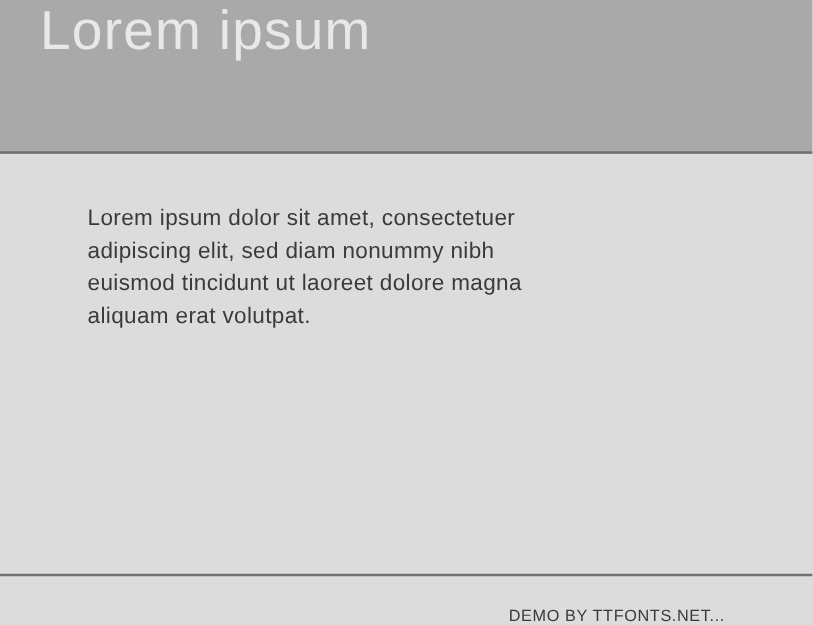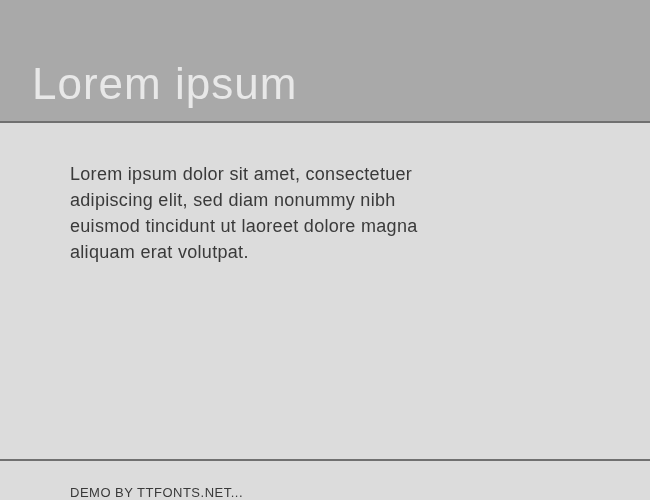--- a/index.html
+++ b/index.html
@@ -12,21 +12,20 @@
       height: 500px;
       background: #dcdcdc;
       font-family: Arial, Helvetica, sans-serif;
       overflow: hidden;
     }
     .header {
       background: #a9a9a9;
       height: 123px;
       border-bottom: 2px solid #707070;
       display: flex;
-      align-items: flex-end;
       padding-left: 32px;
       padding-bottom: 12px;
     }
     .header-title {
       color: #e8e8e8;
       font-size: 44px;
       font-weight: 400;
       letter-spacing: 1px;
       font-stretch: expanded;
     }
@@ -42,20 +41,21 @@
       letter-spacing: 0.3px;
     }
     .footer {
       border-top: 2px solid #707070;
       padding: 24px 70px;
     }
     .footer-text {
       color: #3a3a3a;
       font-size: 13px;
       letter-spacing: 0.5px;
+      text-align: right;
     }
   </style>
 </head>
 <body>
 
 <div class="header">
   <h1 class="header-title">Lorem ipsum</h1>
 </div>
 
 <div class="content">

